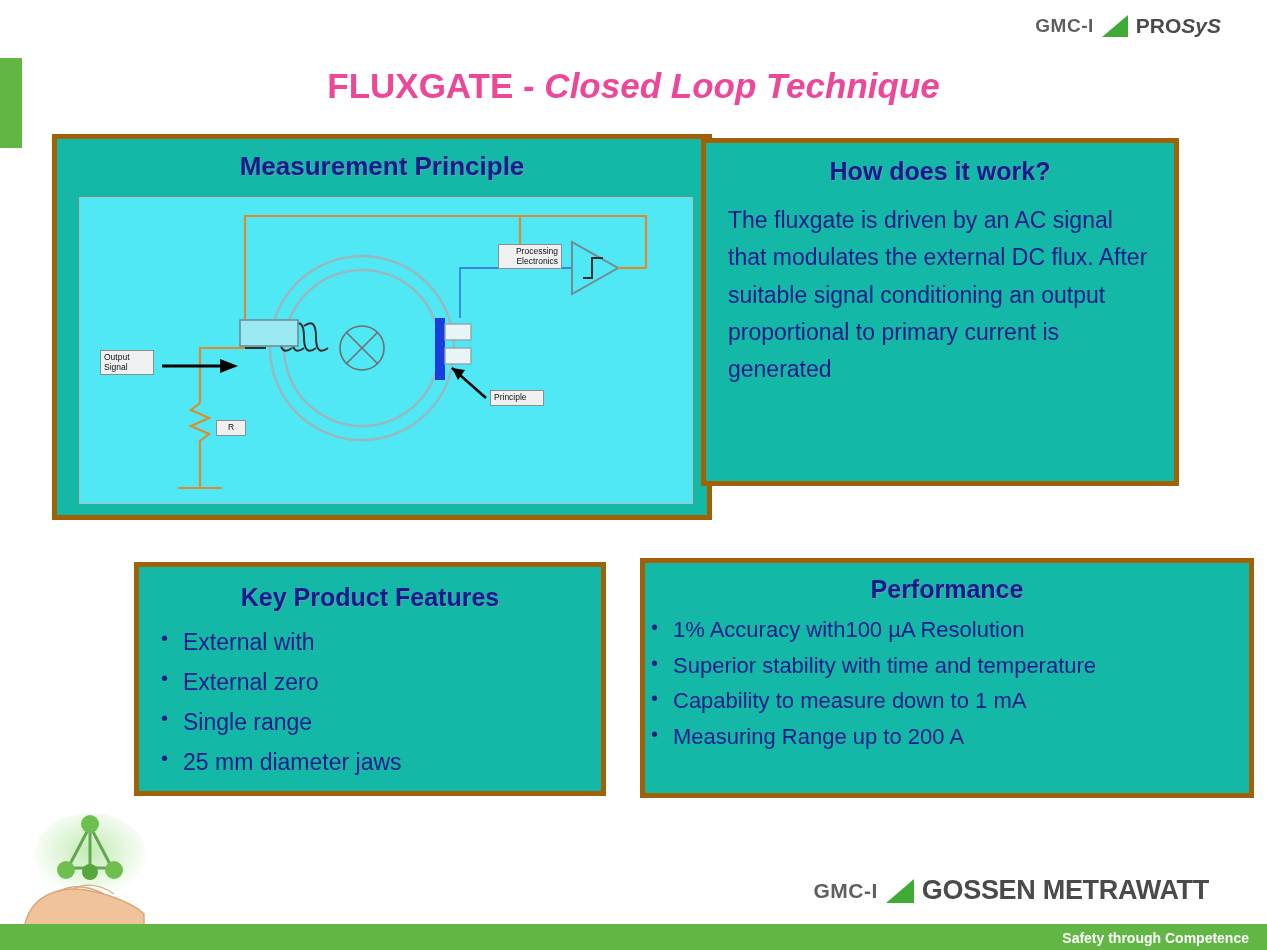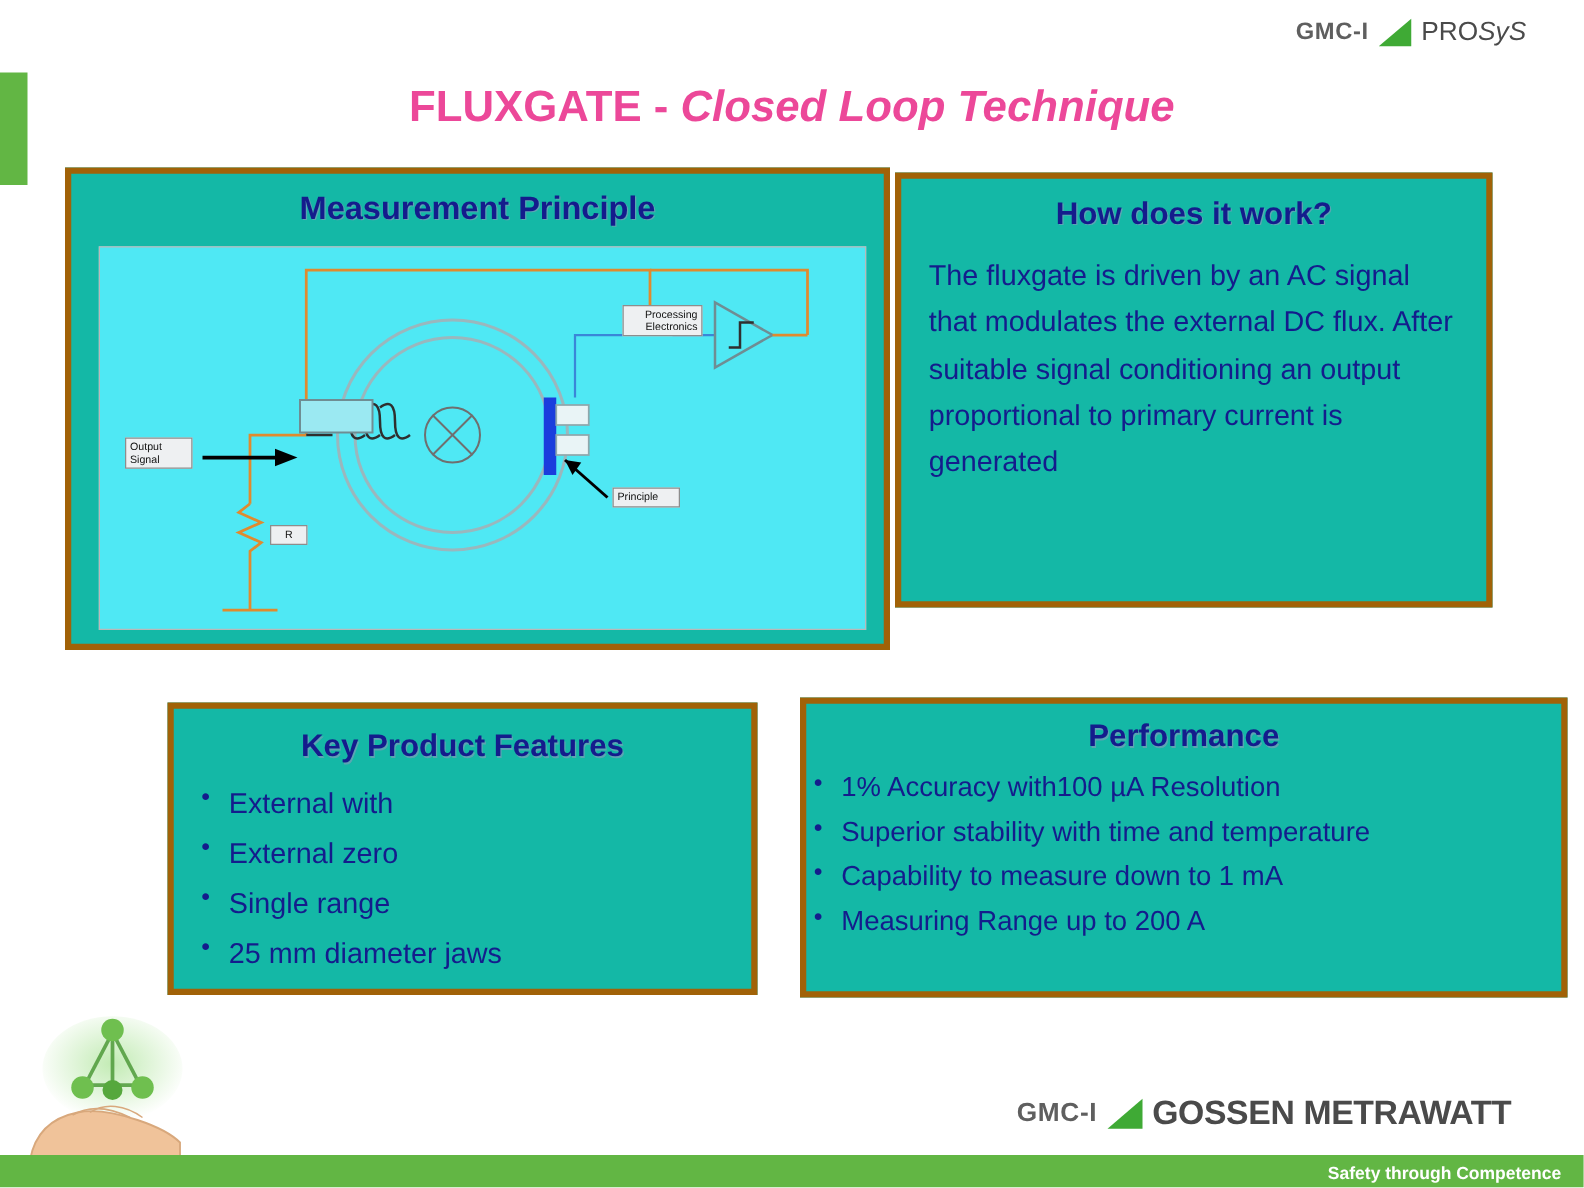--- a/index.html
+++ b/index.html
@@ -37,21 +37,21 @@
   }
   .brand-tri {
     width: 0;
     height: 0;
     border-left: 26px solid transparent;
     border-bottom: 22px solid #3faa35;
     margin: 0 2px;
   }
   .brand-prosys {
     font-size: 21px;
-    font-weight: normal;
+    font-weight: bold;
     color: #4a4a4a;
     letter-spacing: 0px;
   }
   .brand-prosys i {
     font-style: italic;
   }
 
   
   .left-accent {
     position: absolute;
@@ -119,21 +119,21 @@
     border: 1px solid #8d8d8d;
     font-size: 8.5px;
     color: #111;
     line-height: 1.12;
     padding: 2px 3px;
     font-family: "Liberation Sans", sans-serif;
   }
 
   
   #howitworks-box {
-    left: 716px;
+    left: 701px;
     top: 138px;
     width: 478px;
     height: 348px;
   }
   #howitworks-box .box-heading {
     margin-top: 14px;
     font-size: 25px;
   }
   .hiw-text {
     margin: 16px 22px 0 22px;

